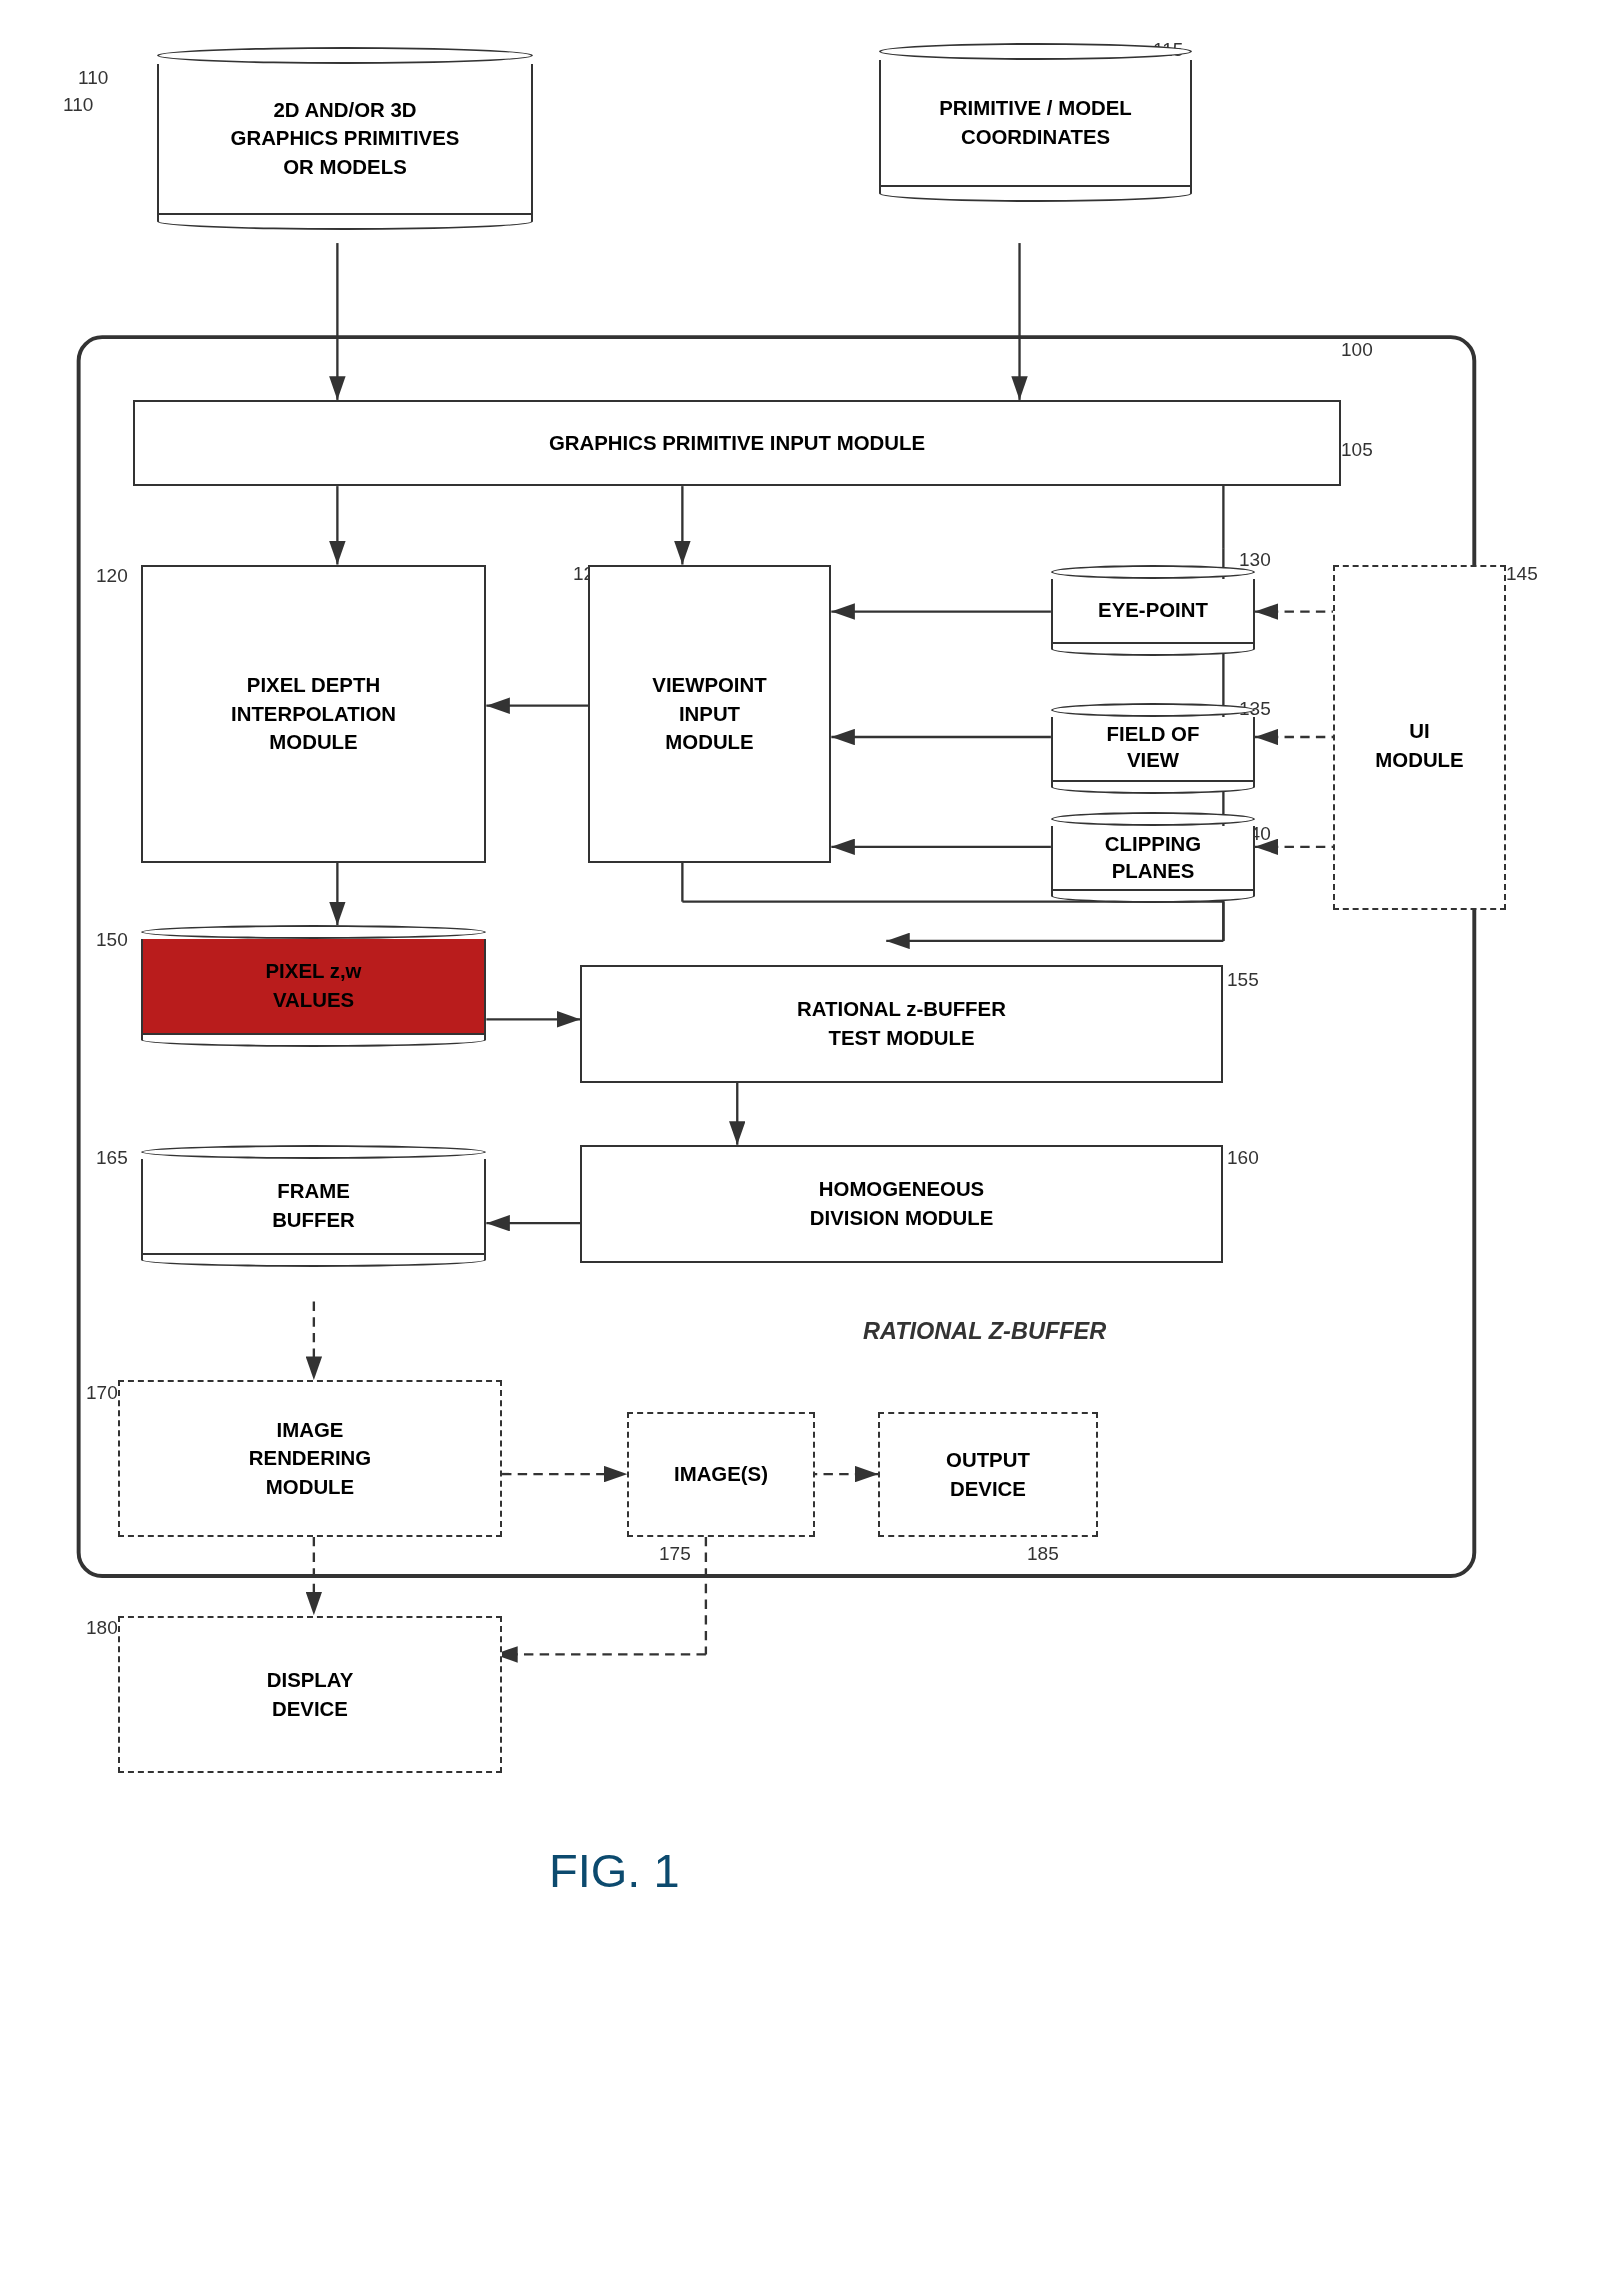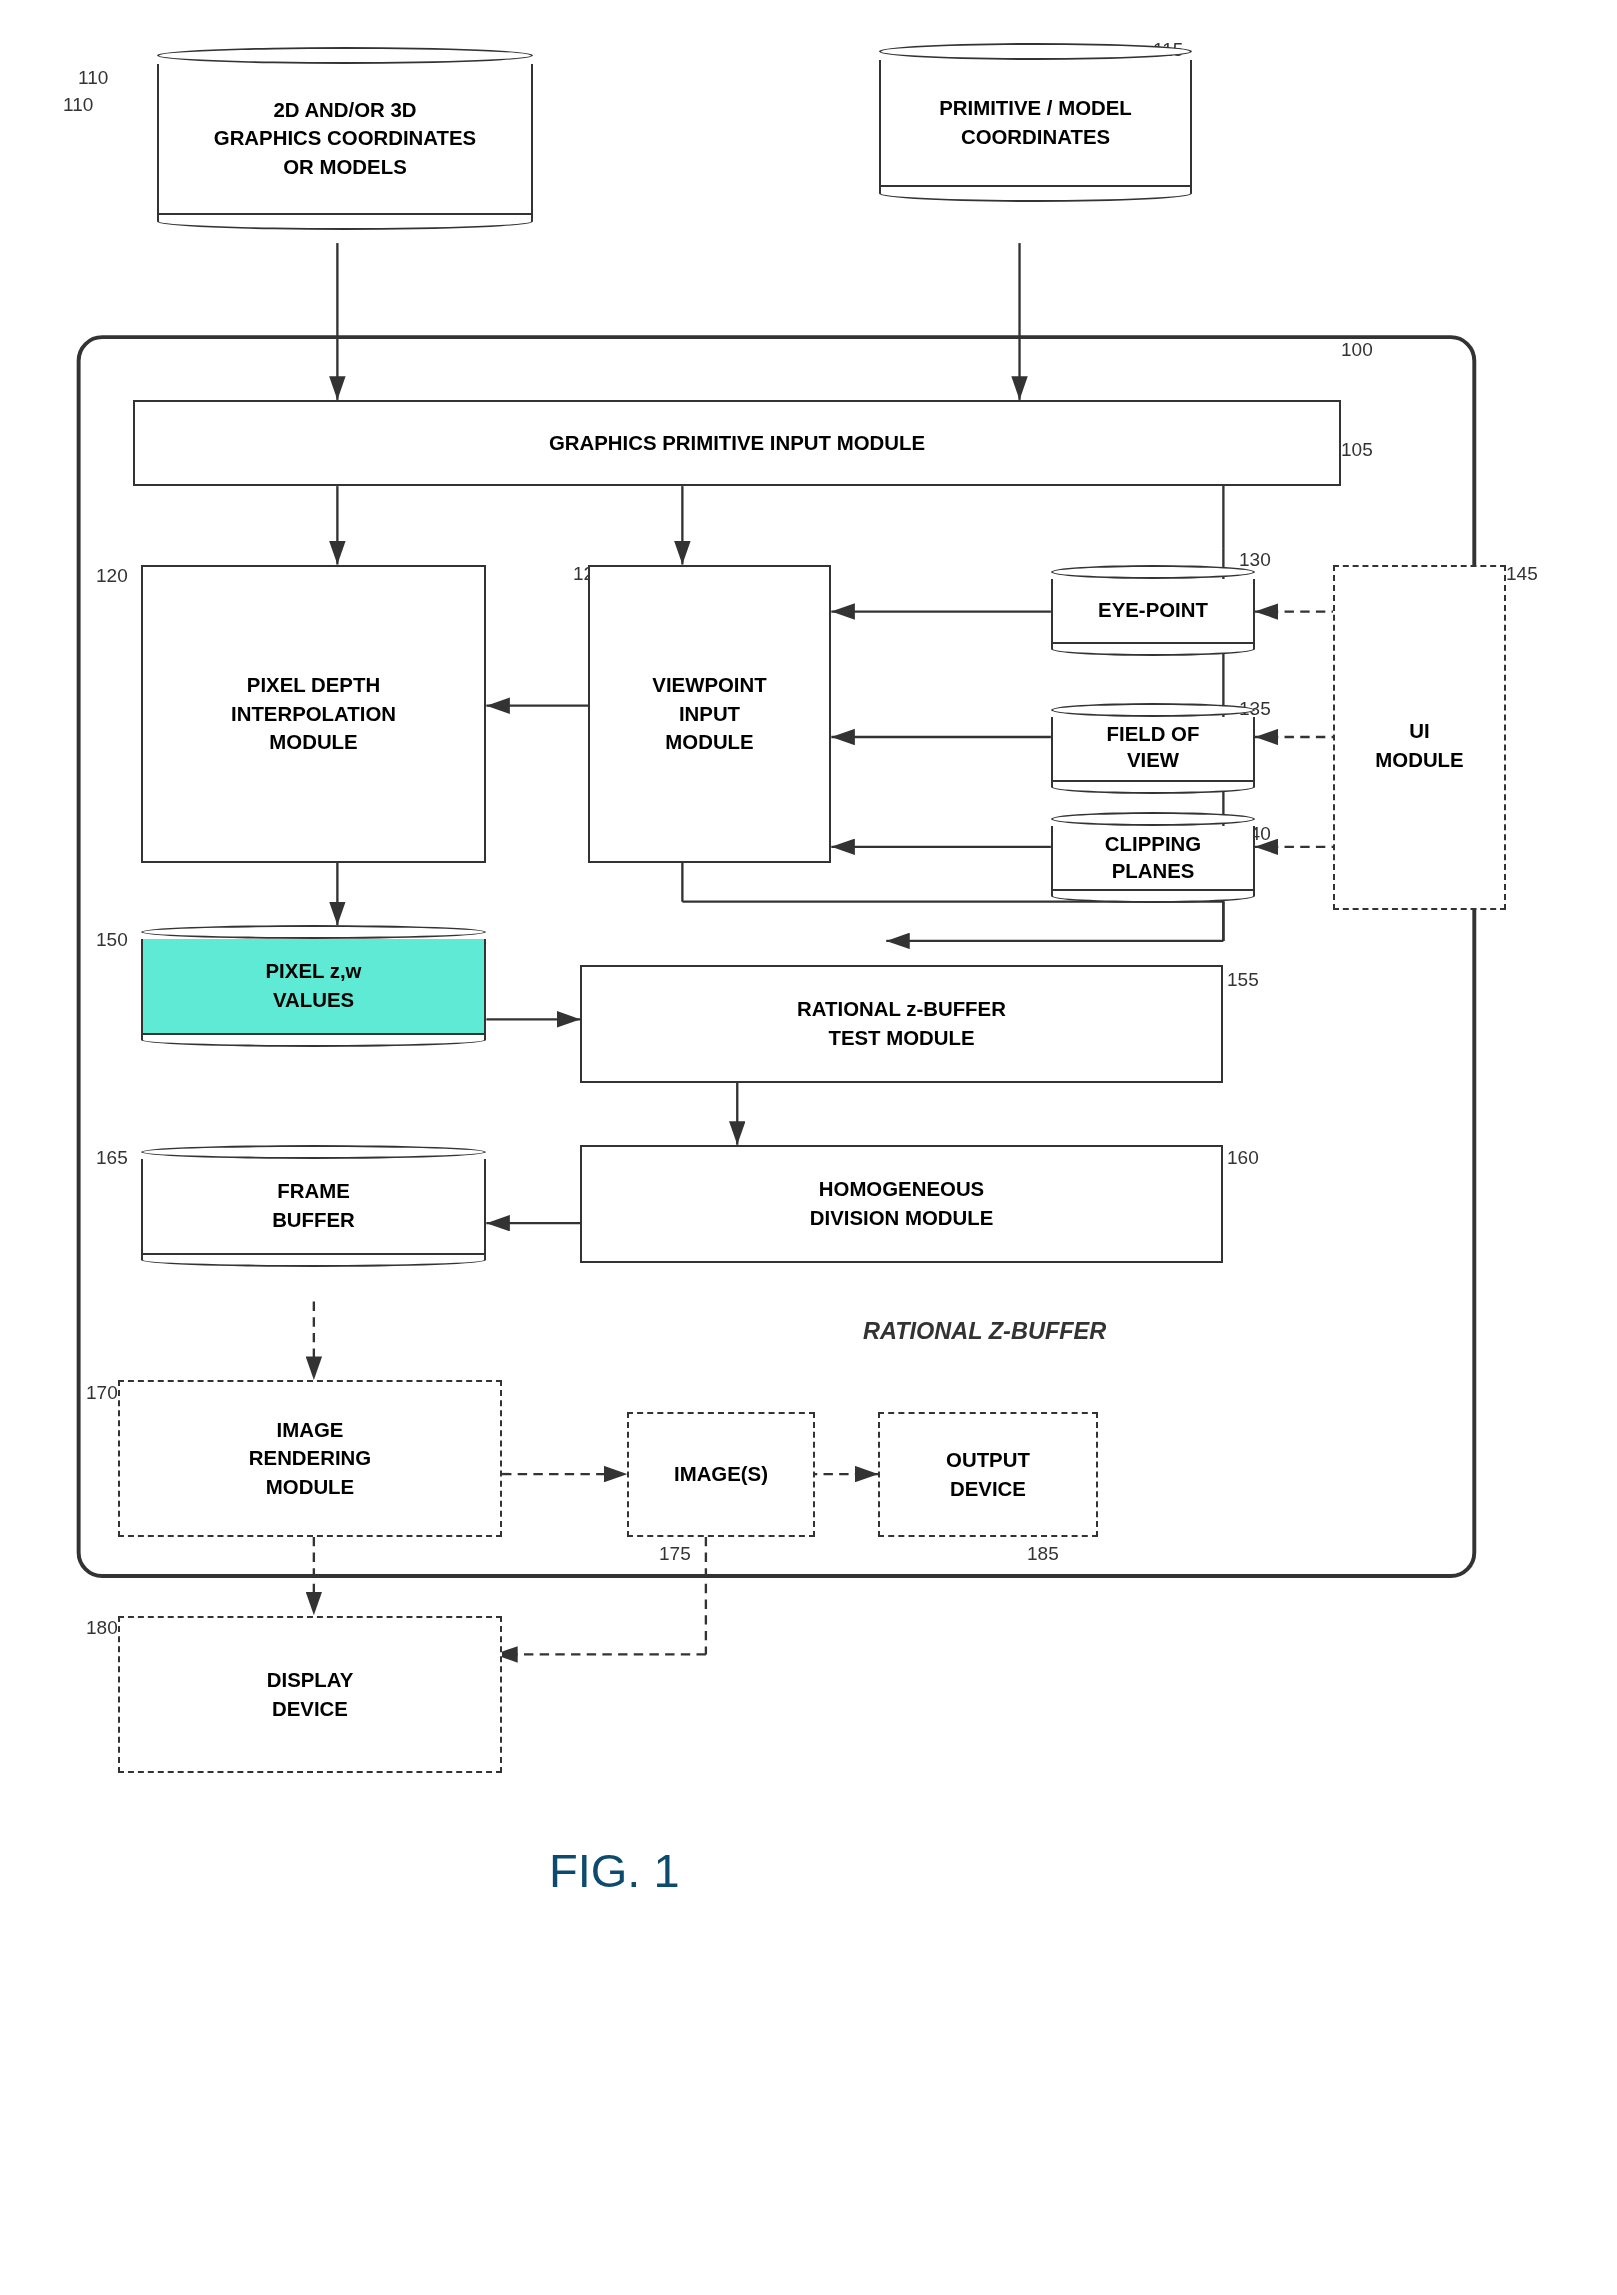--- a/index.html
+++ b/index.html
@@ -147,21 +147,21 @@
     <line x1="900" y1="2110" x2="630" y2="2110" stroke="#333" stroke-width="3" stroke-dasharray="12,8" marker-end="url(#arrowhead)"></line>
 
   </svg>
 
   <span class="ref-num" style="left:63px; top:94px;">110</span>
 
   <div style="position:absolute; left:157px; top:47px; width:376px;">
     <div style="width:100%; height:17px; border:2.4px solid #333; border-radius:50%; background:#fff; position:relative; z-index:2;"></div>
     <div style="width:100%; min-height:149px; background:#fff; border-left:2.4px solid #333; border-right:2.4px solid #333; display:flex; align-items:center; justify-content:center; text-align:center; font-size:20.4px; font-weight:bold; line-height:1.4; padding:7.8px;">
       <span style="white-space:pre-line;">2D AND/OR 3D
-GRAPHICS COORDINATES
+GRAPHICS PRIMITIVES
 OR MODELS</span>
     </div>
     <div style="width:100%; height:17px; border:2.4px solid #333; border-radius:0 0 50% 50%; background:#fff; position:relative;"></div>
   </div>
 
   <span class="ref-num" style="left:78px; top:67px;">110</span>
 
   <span class="ref-num" style="left:1153px; top:39px;">115</span>
 
   <div style="position:absolute; left:831px; top:43px; width:361px;padding-left:48px;">
@@ -233,21 +233,21 @@
     <span style="white-space:pre-line;margin-top:17px;">UI
 MODULE</span>
   </div>
 
   <span class="ref-num" style="left:1506px; top:563px;">145</span>
 
   <span class="ref-num" style="left:96px; top:929px;">150</span>
 
   <div style="position:absolute; left:141px; top:925px; width:345px;">
     <div style="width:100%; height:14px; border:2.4px solid #333; border-radius:50%; background:#fff; position:relative; z-index:2;"></div>
-    <div style="width:100%; min-height:94px; background:#5eead4; border-left:2.4px solid #333; border-right:2.4px solid #333; display:flex; align-items:center; justify-content:center; text-align:center; font-size:20.4px; font-weight:bold; line-height:1.4; padding:7.8px;">
+    <div style="width:100%; min-height:94px; background:#b91c1c; border-left:2.4px solid #333; border-right:2.4px solid #333; display:flex; align-items:center; justify-content:center; text-align:center; font-size:20.4px; font-weight:bold; line-height:1.4; padding:7.8px;">
       <span style="white-space:pre-line;">PIXEL z,w
 VALUES</span>
     </div>
     <div style="width:100%; height:14px; border:2.4px solid #333; border-radius:0 0 50% 50%; background:#fff; position:relative;"></div>
   </div>
 
   <div class="box" style="left:580px; top:965px; width:643px; height:118px;">
     <span style="white-space:pre-line;">RATIONAL z-BUFFER
 TEST MODULE</span>
   </div>

